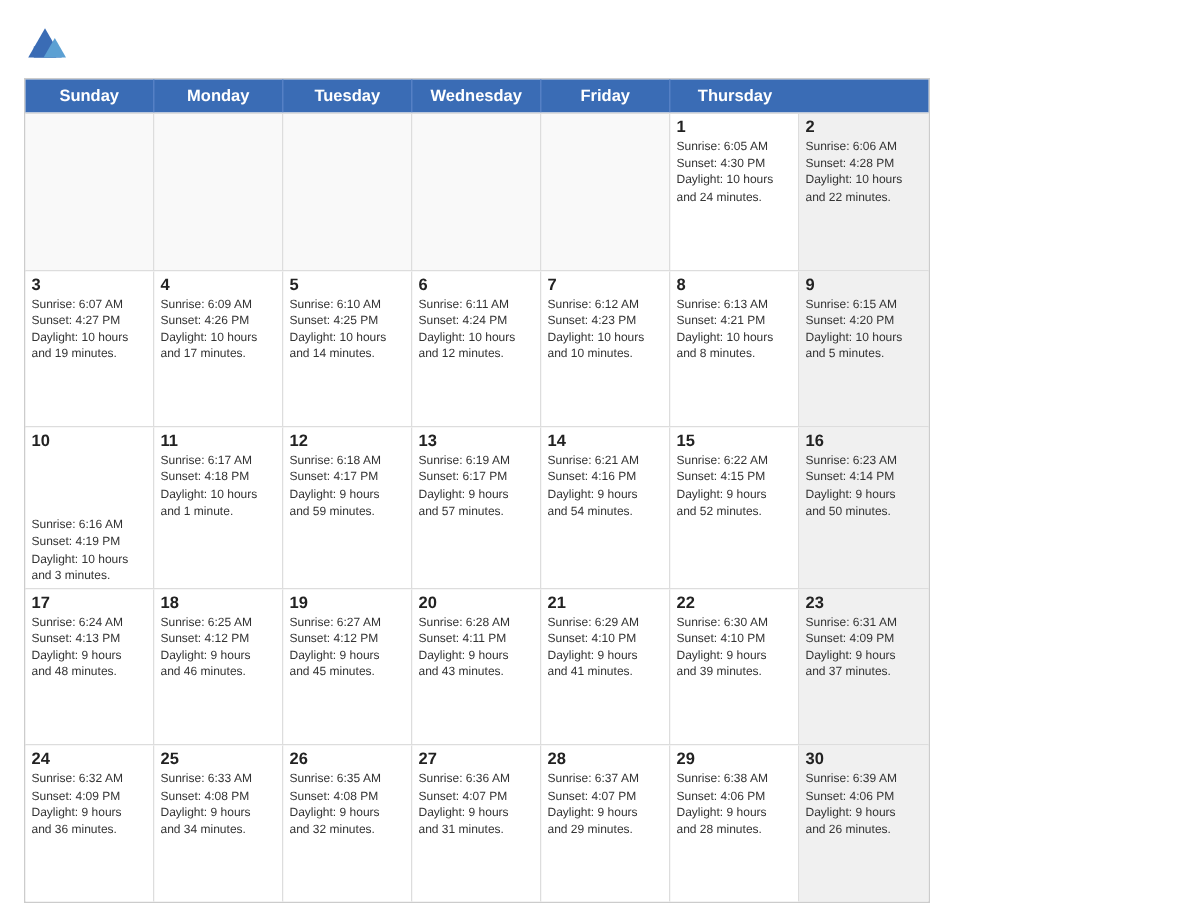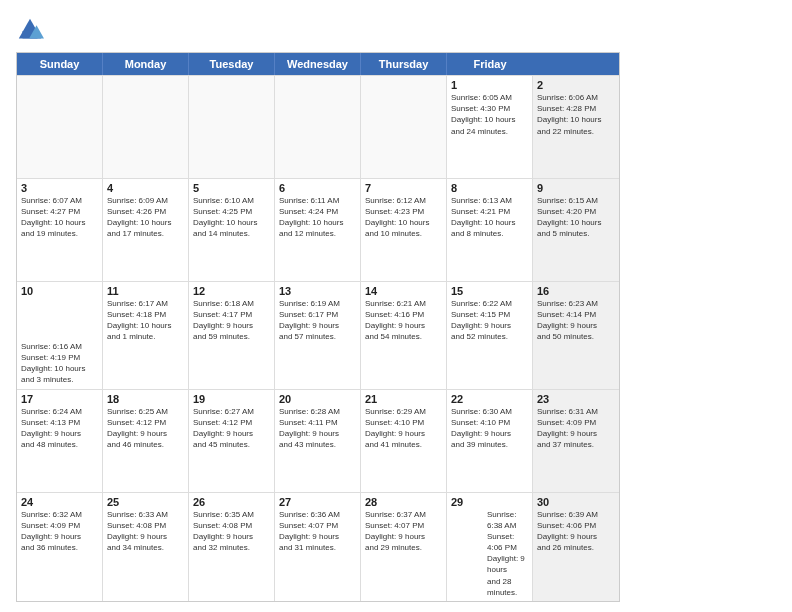--- a/index.html
+++ b/index.html
@@ -132,22 +132,22 @@
       <div class="location"></div>
     </div>
   </div>
 
   <div class="calendar">
     <div class="cal-header">
     <div class="cal-header-cell">Sunday</div>
         <div class="cal-header-cell">Monday</div>
         <div class="cal-header-cell">Tuesday</div>
         <div class="cal-header-cell">Wednesday</div>
+        <div class="cal-header-cell">Friday</div>
         <div class="cal-header-cell">Thursday</div>
-        <div class="cal-header-cell">Friday</div>
       </div>
     <div class="cal-body">
     <div class="cal-row">
           <div class="cal-cell empty"></div>
           <div class="cal-cell empty"></div>
           <div class="cal-cell empty"></div>
           <div class="cal-cell empty"></div>
           <div class="cal-cell empty"></div>
           <div class="cal-cell">
             <div class="day-num">1</div>
@@ -348,21 +348,21 @@
           </div>
           <div class="cal-cell">
             <div class="day-num">28</div>
             <div class="cell-text" style="white-space: pre-line;">Sunrise: 6:37 AM
 Sunset: 4:07 PM
 Daylight: 9 hours
 and 29 minutes.</div>
           </div>
           <div class="cal-cell">
             <div class="day-num">29</div>
-            <div class="cell-text" style="white-space: pre-line; margin-left: 36px;">Sunrise: 6:38 AM
+            <div class="cell-text" style="white-space: pre-line;">Sunrise: 6:38 AM
 Sunset: 4:06 PM
 Daylight: 9 hours
 and 28 minutes.</div>
           </div>
           <div class="cal-cell shaded">
             <div class="day-num">30</div>
             <div class="cell-text" style="white-space: pre-line;">Sunrise: 6:39 AM
 Sunset: 4:06 PM
 Daylight: 9 hours
 and 26 minutes.</div>

